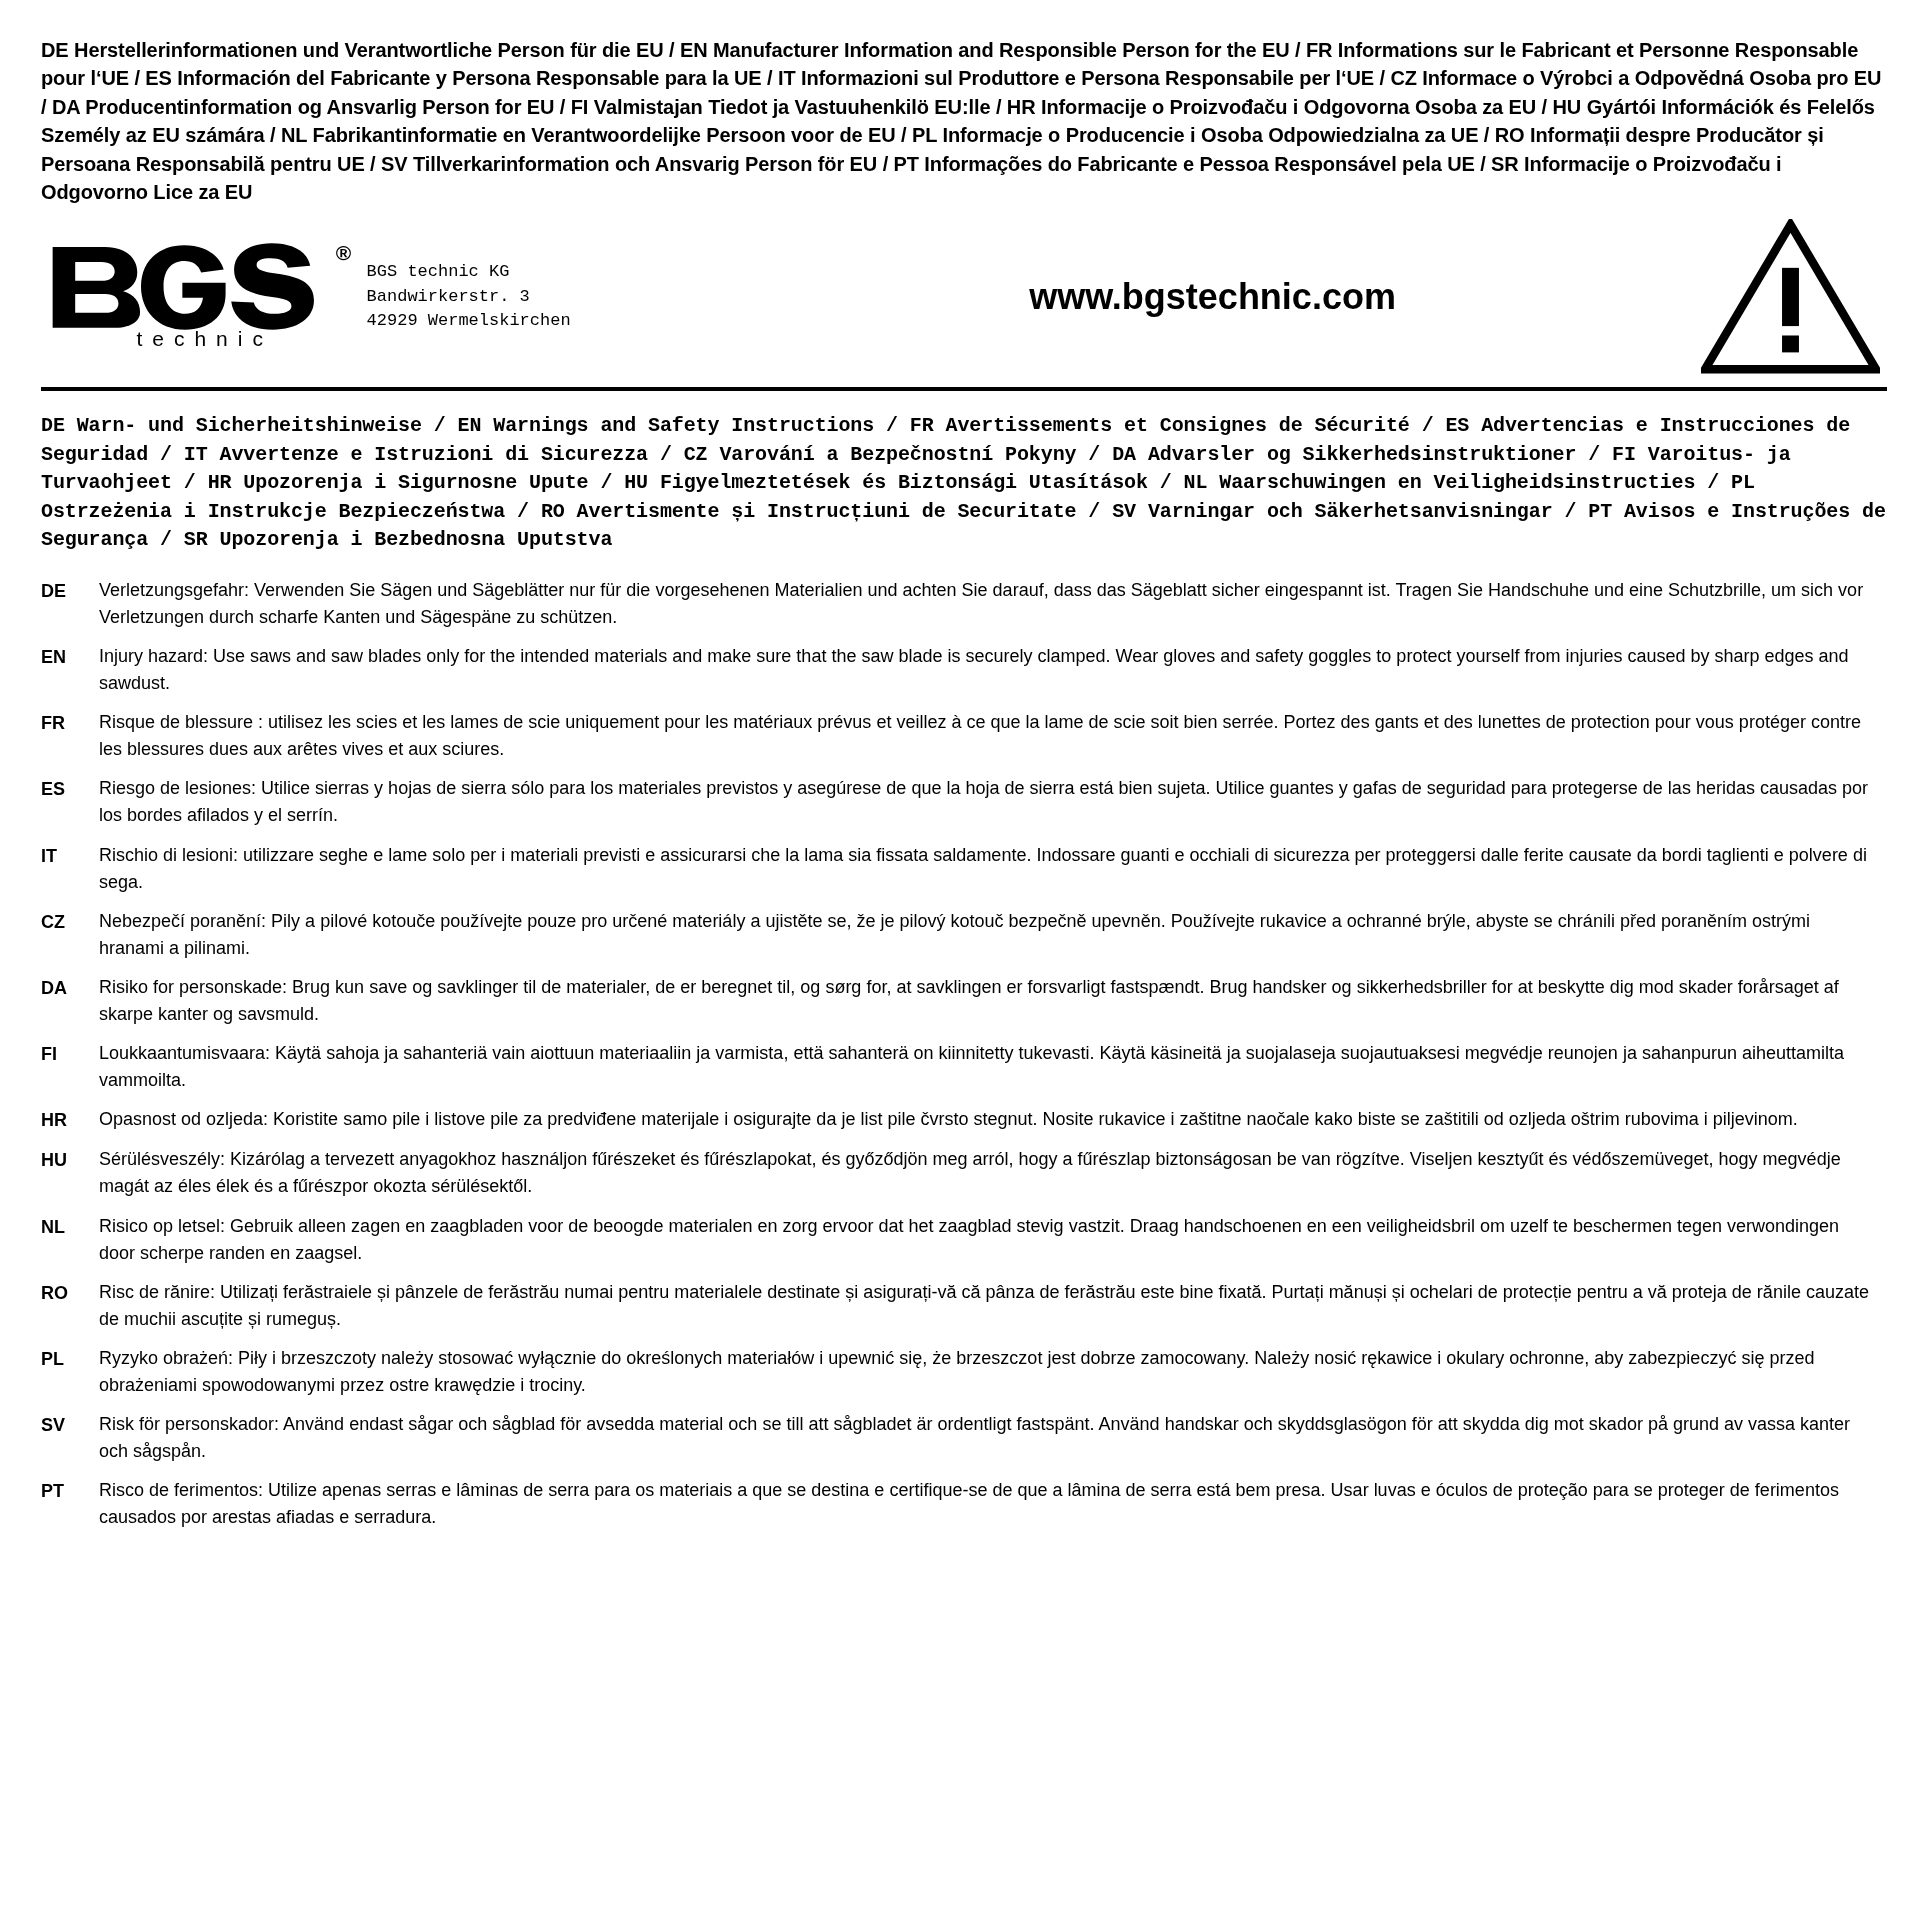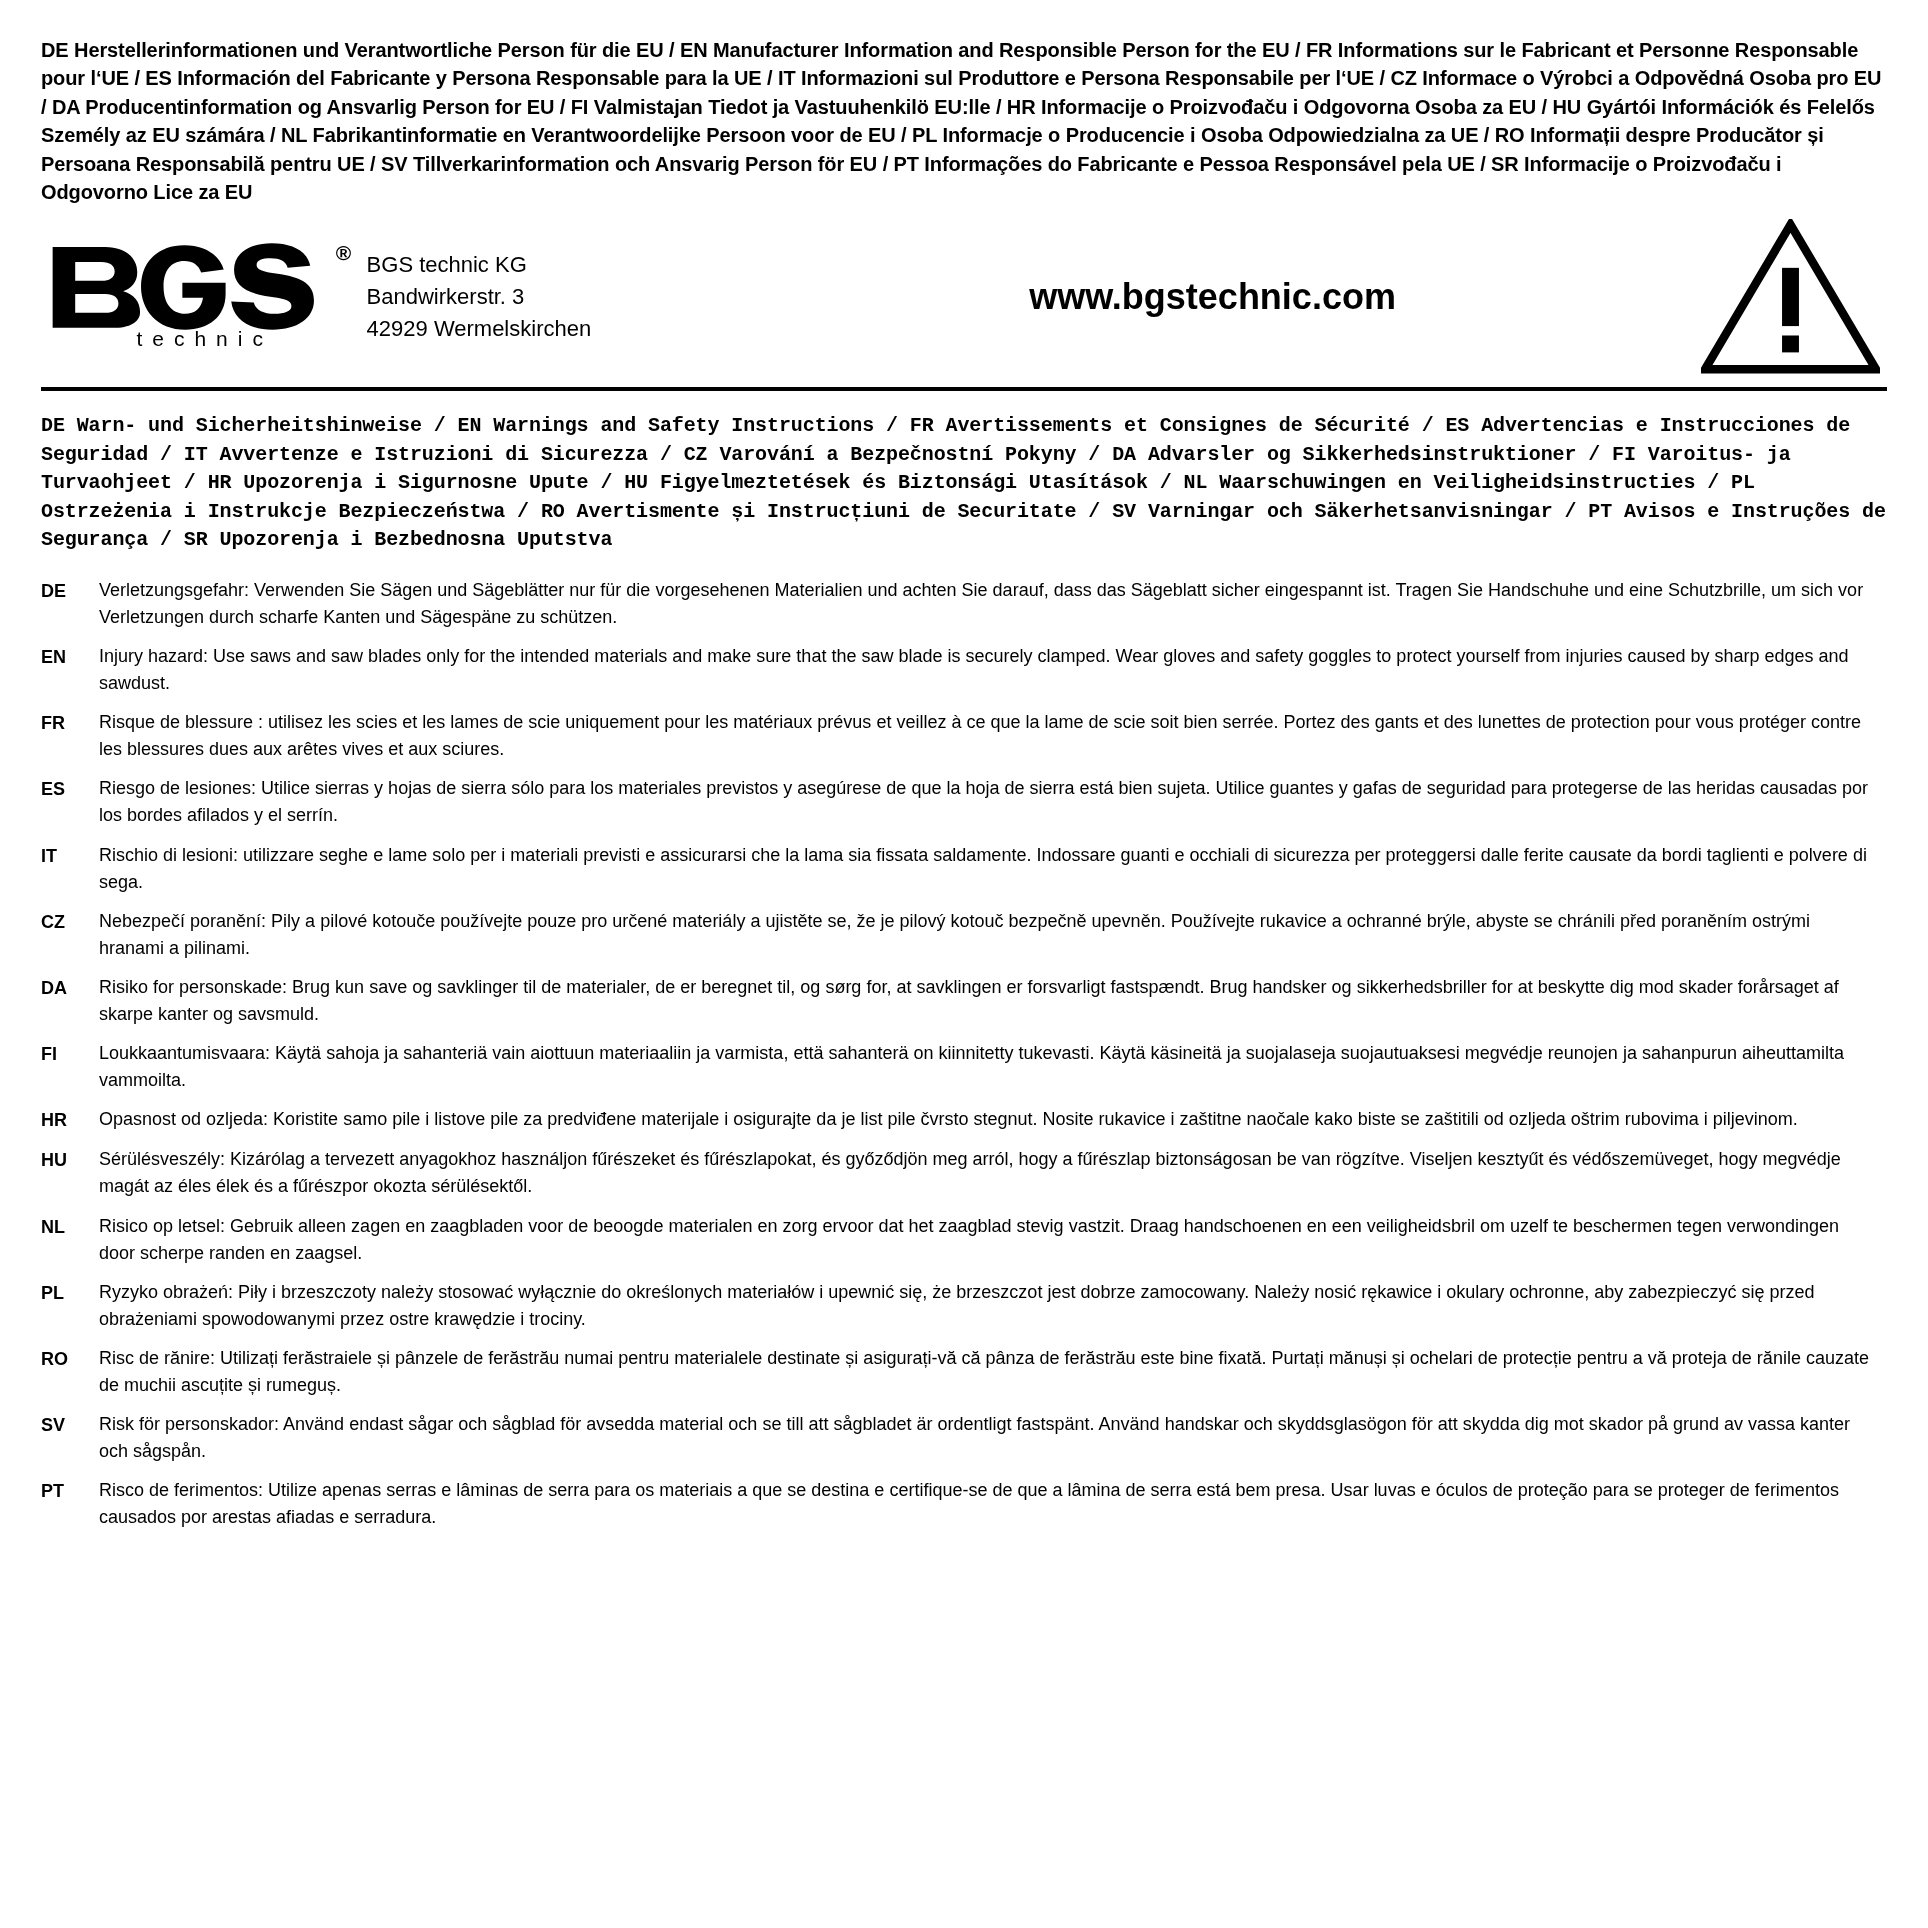--- a/index.html
+++ b/index.html
@@ -59,22 +59,23 @@
   .logo-sub {
     font-size: 21px;
     font-weight: normal;
     letter-spacing: 10px;
     text-align: center;
     padding-right: 3.8px;
     margin-top: -5.6px;
   }
   .addr-col {
     flex: 0 0 395px;
-    font-size: 22px;
+    font-size: 17px;
     line-height: 1.44;
+    font-family: Liberation Mono, monospace;
   }
   .tel-col {
     flex: 0 0 339px;
     font-size: 24.5px;
     line-height: 1.44;
   }
   .web-col {
     flex: 1 1 auto;
     text-align: center;
     font-size: 36px;
@@ -212,28 +213,28 @@
     </div>
     <div class="lang-row">
       <div class="lang-code">HU</div>
       <div class="lang-text">Sérülésveszély: Kizárólag a tervezett anyagokhoz használjon fűrészeket és fűrészlapokat, és győződjön meg arról, hogy a fűrészlap biztonságosan be van rögzítve. Viseljen kesztyűt és védőszemüveget, hogy megvédje magát az éles élek és a fűrészpor okozta sérülésektől.</div>
     </div>
     <div class="lang-row">
       <div class="lang-code">NL</div>
       <div class="lang-text">Risico op letsel: Gebruik alleen zagen en zaagbladen voor de beoogde materialen en zorg ervoor dat het zaagblad stevig vastzit. Draag handschoenen en een veiligheidsbril om uzelf te beschermen tegen verwondingen door scherpe randen en zaagsel.</div>
     </div>
     <div class="lang-row">
+      <div class="lang-code">RO</div>
+      <div class="lang-text">Risc de rănire: Utilizați ferăstraiele și pânzele de ferăstrău numai pentru materialele destinate și asigurați-vă că pânza de ferăstrău este bine fixată. Purtați mănuși și ochelari de protecție pentru a vă proteja de rănile cauzate de muchii ascuțite și rumeguș.</div>
+    </div>
+    <div class="lang-row">
       <div class="lang-code">PL</div>
       <div class="lang-text">Ryzyko obrażeń: Piły i brzeszczoty należy stosować wyłącznie do określonych materiałów i upewnić się, że brzeszczot jest dobrze zamocowany. Należy nosić rękawice i okulary ochronne, aby zabezpieczyć się przed obrażeniami spowodowanymi przez ostre krawędzie i trociny.</div>
     </div>
     <div class="lang-row">
-      <div class="lang-code">RO</div>
-      <div class="lang-text">Risc de rănire: Utilizați ferăstraiele și pânzele de ferăstrău numai pentru materialele destinate și asigurați-vă că pânza de ferăstrău este bine fixată. Purtați mănuși și ochelari de protecție pentru a vă proteja de rănile cauzate de muchii ascuțite și rumeguș.</div>
-    </div>
-    <div class="lang-row">
       <div class="lang-code">SV</div>
       <div class="lang-text">Risk för personskador: Använd endast sågar och sågblad för avsedda material och se till att sågbladet är ordentligt fastspänt. Använd handskar och skyddsglasögon för att skydda dig mot skador på grund av vassa kanter och sågspån.</div>
     </div>
     <div class="lang-row">
       <div class="lang-code">PT</div>
       <div class="lang-text">Risco de ferimentos: Utilize apenas serras e lâminas de serra para os materiais a que se destina e certifique-se de que a lâmina de serra está bem presa. Usar luvas e óculos de proteção para se proteger de ferimentos causados por arestas afiadas e serradura.</div>
     </div>
 
   </div>
 

